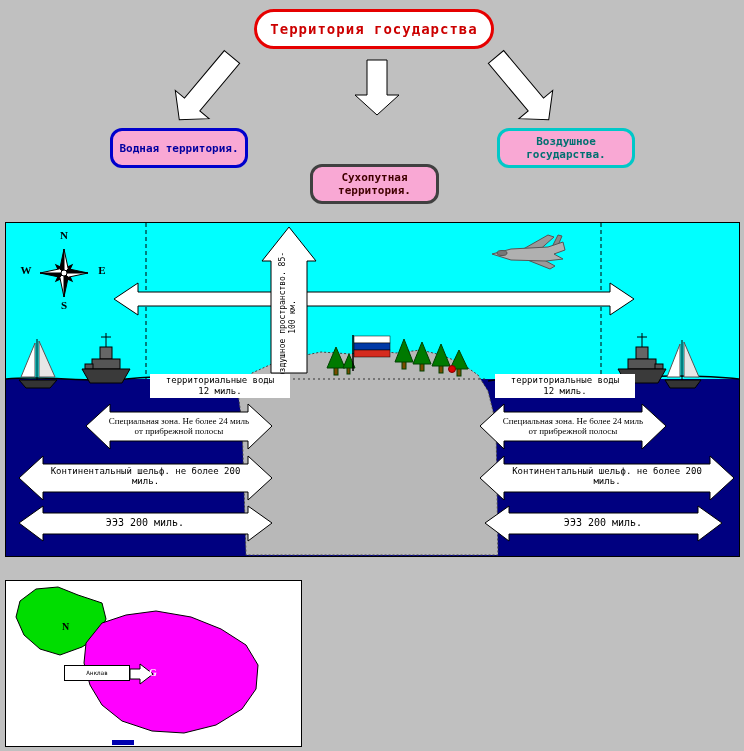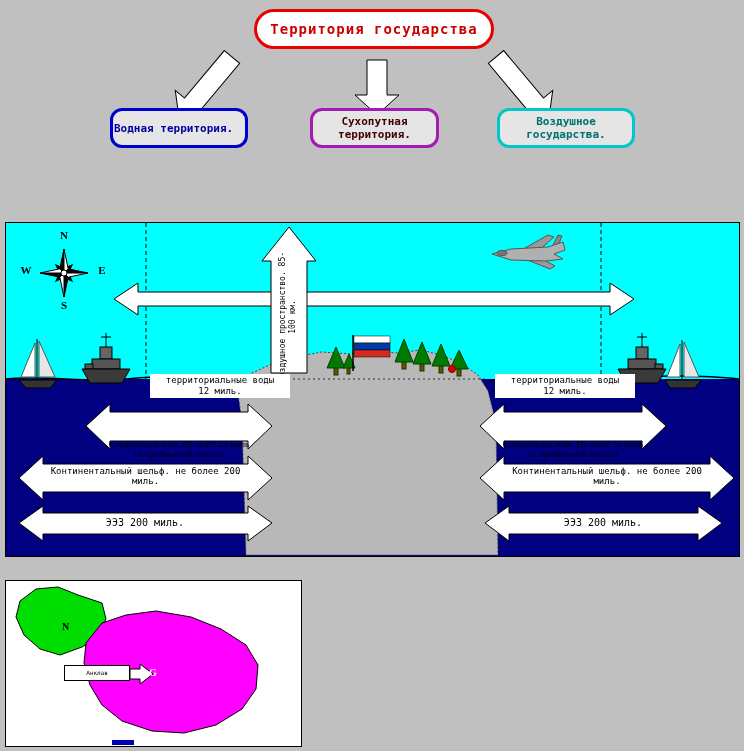--- a/index.html
+++ b/index.html
@@ -5,34 +5,34 @@
   html,body{margin:0;padding:0;background:#9e9e9e;}
   .canvas{position:relative;width:744px;height:751px;background:#c0c0c0;outline:1px solid #555;
           font-family:"DejaVu Sans Mono","Liberation Mono",monospace;overflow:hidden;}
   svg{display:block;}
   .abs{position:absolute;}
 
   
   .title-box{position:absolute;left:254px;top:9px;width:234px;height:34px;background:#fff;
              border:3px solid #e60000;border-radius:20px;display:flex;align-items:center;justify-content:center;
              font-size:14px;font-weight:bold;color:#cc0000;letter-spacing:1px;}
-  .term-box{position:absolute;top:108px;height:32px;background:#e5e5e5;border-radius:12px;
-            display:flex;align-items:center;justify-content:flex-start;text-align:center;
+  .term-box{position:absolute;top:128px;height:32px;background:#f9a8d4;border-radius:12px;
+            display:flex;align-items:center;justify-content:center;text-align:center;
             font-size:11px;line-height:13px;font-weight:bold;padding:1px;}
   .box-water{left:110px;width:130px;border:3px solid #0000cc;color:#0000a0;}
-  .box-land{left:310px;width:121px;border:3px solid #a21caf;color:#400000;}
+  .box-land{left:310px;width:121px;border:3px solid #404040;color:#400000;margin-top:36px;}
   .box-air{left:497px;width:130px;border:3px solid #00c8c8;color:#007070;}
 
   
   .diagram{position:absolute;left:5px;top:222px;width:733px;height:333px;background:#00ffff;border:1px solid #000;}
   .lbl{position:absolute;background:#fff;font-size:9px;line-height:11px;color:#000;text-align:center;padding:1px 14px;}
   .terr-left{left:144px;top:151px;width:112px;}
   .terr-right{left:489px;top:151px;width:112px;}
   .atext{position:absolute;font-size:9px;line-height:10px;text-align:center;color:#000;}
-  .serif{font-family:"Liberation Serif","DejaVu Serif",serif;margin-top:23px;}
+  .serif{font-family:"Liberation Serif","DejaVu Serif",serif;}
   .special-left{left:98px;top:193px;width:150px;}
   .special-right{left:492px;top:193px;width:150px;}
   .shelf-left{left:37px;top:243px;width:205px;}
   .shelf-right{left:496px;top:243px;width:210px;}
   .eez-left{left:59px;top:295px;width:160px;font-size:10px;}
   .eez-right{left:517px;top:295px;width:160px;font-size:10px;}
   .vert-label{position:absolute;left:216px;top:83px;width:134px;height:22px;
               transform:rotate(-90deg);transform-origin:50% 50%;
               font-size:8px;line-height:10px;text-align:center;color:#000;}
   .cletter{position:absolute;width:14px;text-align:center;

